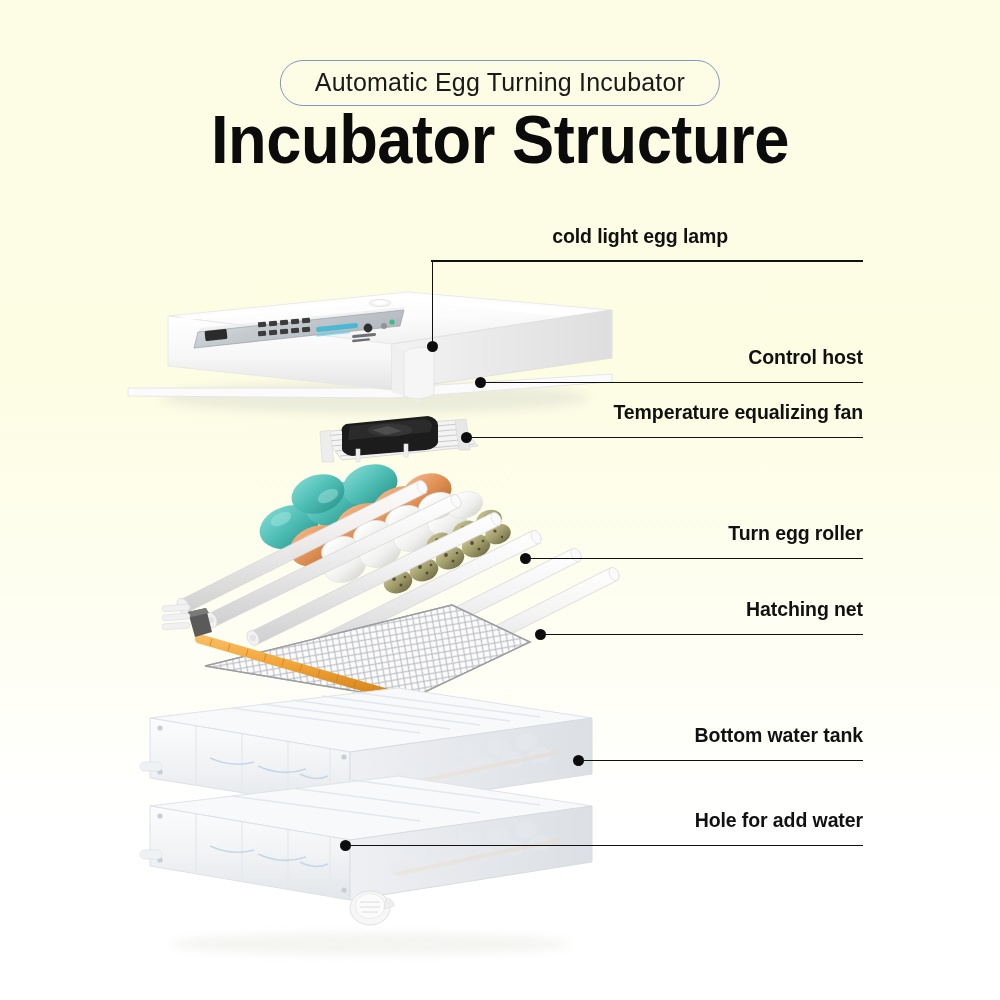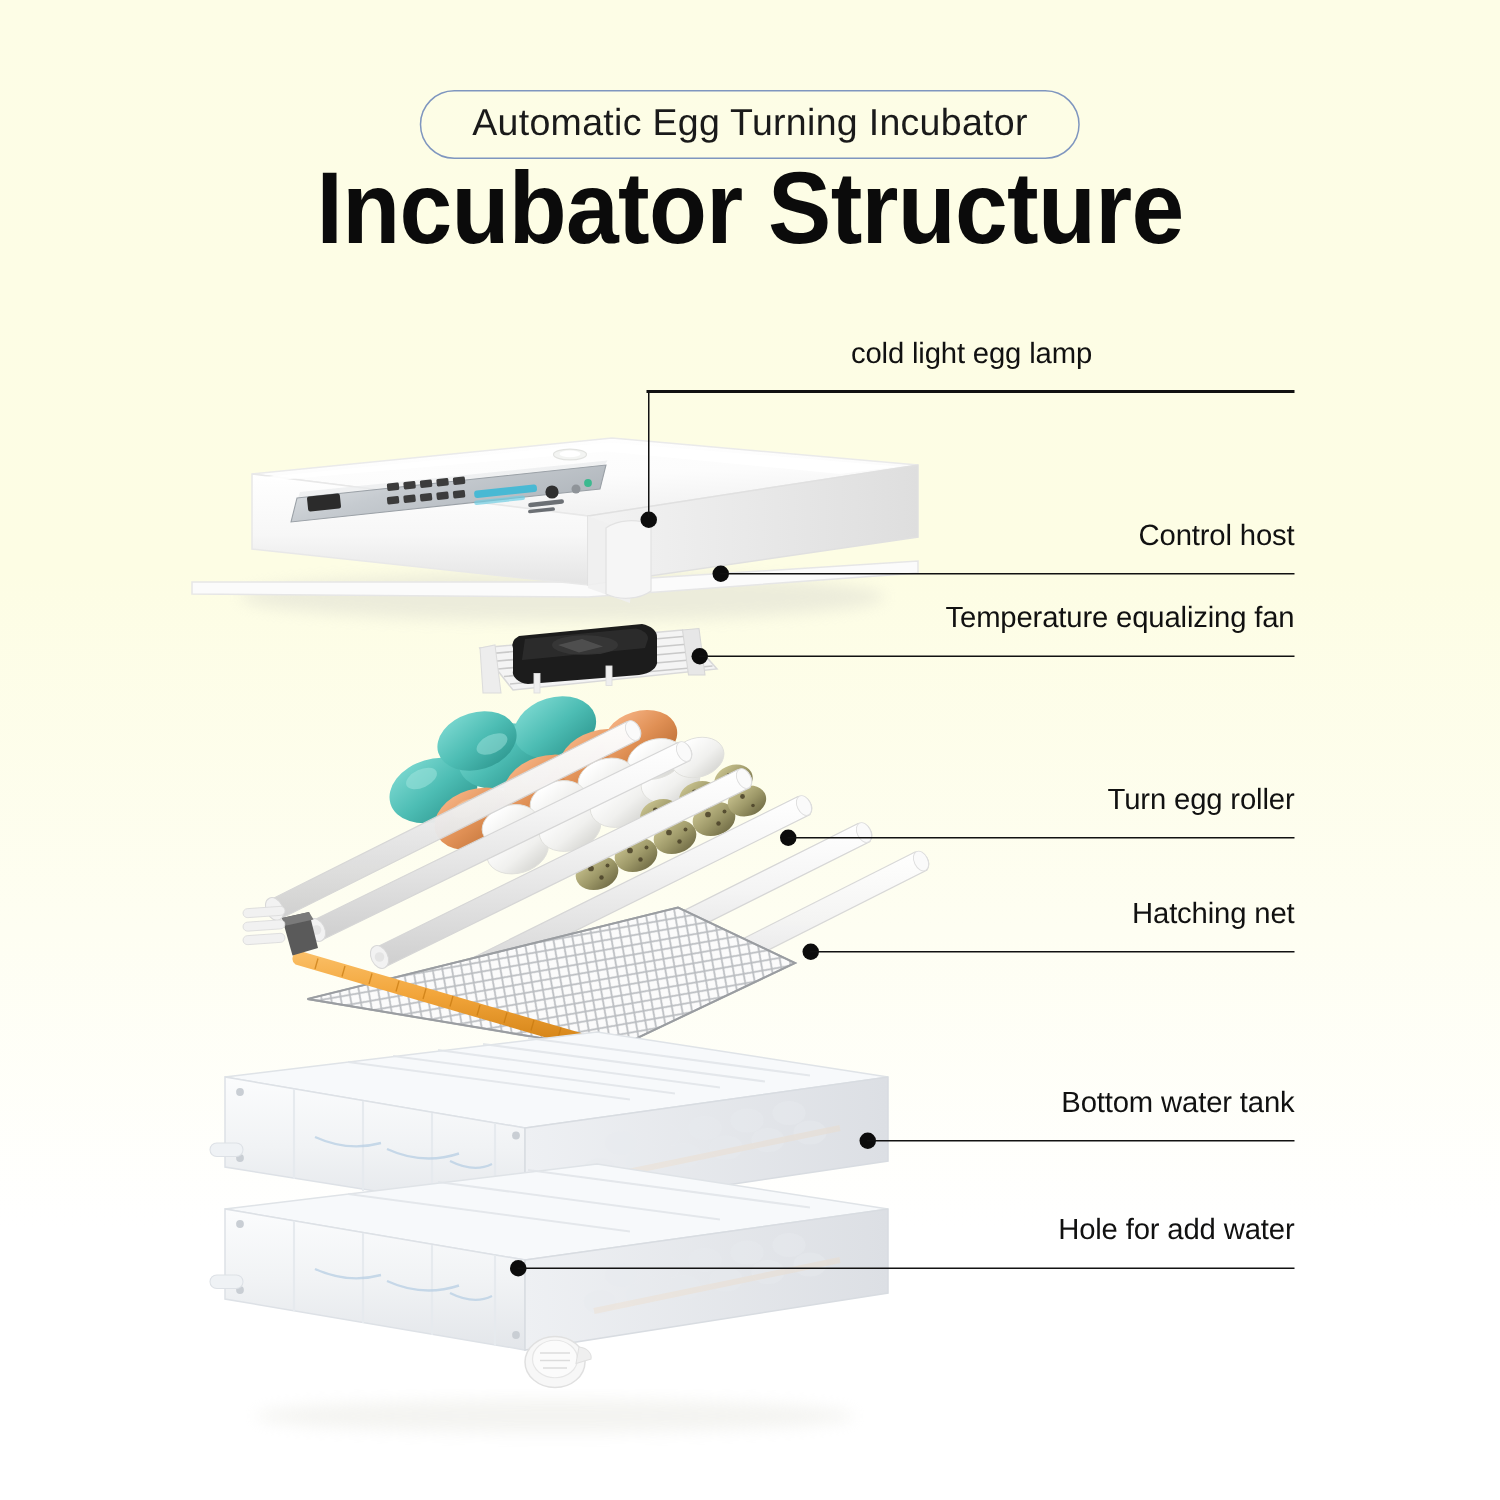--- a/index.html
+++ b/index.html
@@ -52,21 +52,21 @@
     line-height: 1.05;
   }
 
   
   .callout { position: absolute; }
   .callout .cl-text {
     position: absolute;
     right: 0;
     bottom: 3px;
     font-size: 19.5px;
-    font-weight: normal;
+    font-weight: bold;
     color: #111;
     white-space: nowrap;
     letter-spacing: -0.1px;
   }
   .cl-line {
     position: absolute;
     background: #111;
     height: 1.6px;
   }
   .cl-vert {

